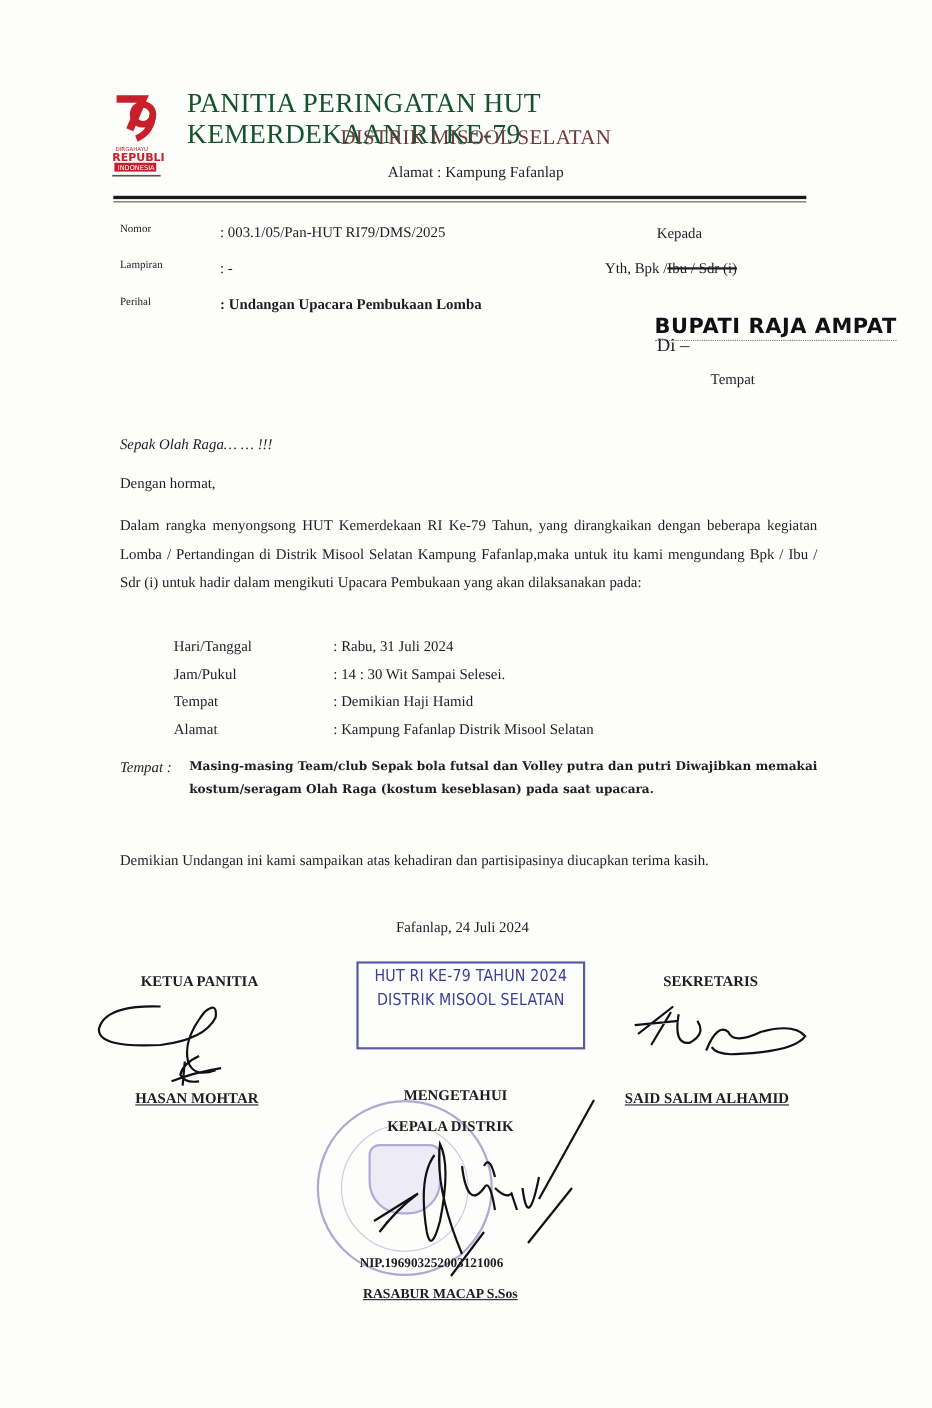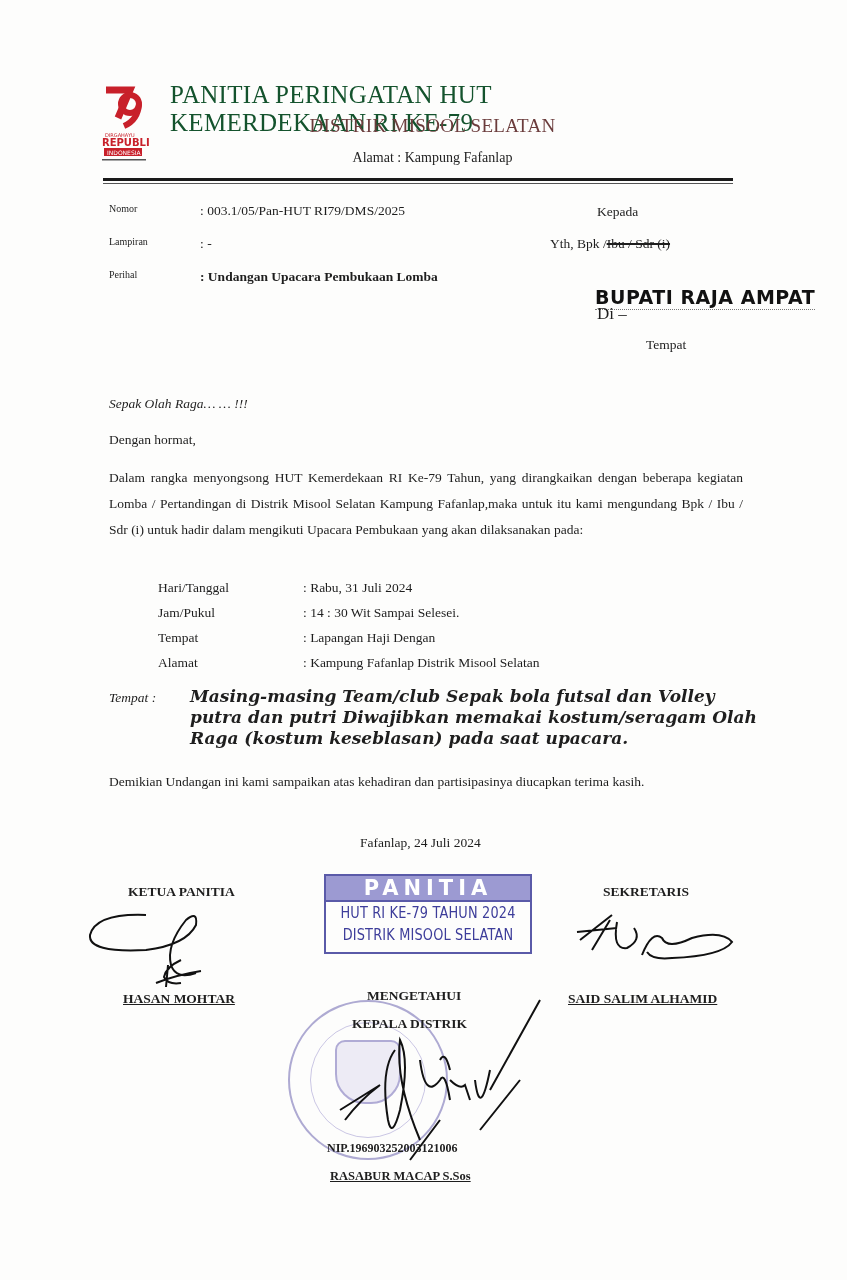--- a/index.html
+++ b/index.html
@@ -28,21 +28,21 @@
 
     
     .salam { left: 109px; top: 396px; font-style: italic; font-size: 13.5px; }
     .hormat { left: 109px; top: 432px; font-size: 13.5px; }
     .para { left: 109px; top: 465px; width: 634px; font-size: 13.5px; line-height: 26px; text-align: justify; text-align-last: left; }
 
     .detail-row { left: 158px; font-size: 13.5px; }
     .detail-val { left: 303px; font-size: 13.5px; }
 
     .catatan-label { left: 109px; top: 690px; font-style: italic; font-size: 13.5px; }
-    .catatan-text { left: 172px; top: 686px; width: 575px; font-family: "DejaVu Serif", serif; font-style: italic; font-weight: bold; font-size: 17px; line-height: 21px; margin-left: 18px; }
+    .catatan-text { left: 172px; top: 686px; width: 575px; font-family: "DejaVu Serif", serif; font-weight: bold; font-size: 11px; line-height: 21px; }
 
     .penutup { left: 109px; top: 774px; font-size: 13.5px; }
     .kota-tgl { left: 360px; top: 835px; font-size: 13.5px; }
 
     
     .sig-title { font-weight: bold; font-size: 13.5px; }
     .sig-name { font-weight: bold; font-size: 13.5px; text-decoration: underline; }
 
     .stamp { left: 324px; top: 874px; width: 208px; height: 80px; border: 2px solid #5a5aa8; color: #3d3d9a; text-align: center; font-family: "DejaVu Sans", sans-serif; }
     .stamp-top { background: #9c9ad2; color: #fff; font-weight: bold; font-size: 21px; letter-spacing: 5px; line-height: 24px; border-bottom: 2px solid #5a5aa8; }
@@ -92,39 +92,38 @@
 
 <div class="abs salam">Sepak Olah Raga… … !!!</div>
 <div class="abs hormat">Dengan hormat,</div>
 <div class="abs para">Dalam rangka menyongsong HUT Kemerdekaan RI Ke-79 Tahun, yang dirangkaikan dengan beberapa kegiatan Lomba / Pertandingan di Distrik Misool Selatan Kampung Fafanlap,maka untuk itu kami mengundang Bpk / Ibu / Sdr (i) untuk hadir dalam mengikuti Upacara Pembukaan yang akan dilaksanakan pada:</div>
 
 <div class="abs detail-row" style="top:580px">Hari/Tanggal</div>
 <div class="abs detail-val" style="top:580px">: Rabu, 31 Juli 2024</div>
 <div class="abs detail-row" style="top:605px">Jam/Pukul</div>
 <div class="abs detail-val" style="top:605px">: 14 : 30 Wit  Sampai Selesei.</div>
 <div class="abs detail-row" style="top:630px">Tempat</div>
-<div class="abs detail-val" style="top:630px">: Lapangan Haji Dengan</div>
+<div class="abs detail-val" style="top:630px">: Demikian Haji Hamid</div>
 <div class="abs detail-row" style="top:655px">Alamat</div>
 <div class="abs detail-val" style="top:655px">: Kampung Fafanlap Distrik Misool Selatan</div>
 
 <div class="abs catatan-label">Tempat :</div>
 <div class="abs catatan-text">Masing-masing Team/club Sepak bola futsal dan Volley putra dan putri Diwajibkan memakai kostum/seragam Olah Raga (kostum keseblasan) pada saat upacara.</div>
 
 <div class="abs penutup">Demikian Undangan ini kami sampaikan atas kehadiran dan partisipasinya diucapkan terima kasih.</div>
 
 <div class="abs kota-tgl">Fafanlap, 24 Juli 2024</div>
 
 <div class="abs sig-title" style="left:128px; top:884px;">KETUA PANITIA</div>
 <svg class="sigsvg" style="left:86px; top:905px;" width="140" height="85" viewBox="0 0 140 85">
   <path d="M60 10 Q10 8 4 30 Q2 48 60 45 Q100 40 110 20 Q112 5 100 15 Q80 40 85 60 Q90 75 110 68 M95 55 Q80 62 78 72 Q82 80 95 78 M70 78 Q90 70 115 66 M80 82 L82 60" fill="none" stroke="#111" stroke-width="2"></path>
 </svg>
 <div class="abs sig-name" style="left:123px; top:991px;">HASAN MOHTAR</div>
 
 <div class="abs stamp">
-  <div class="stamp-top">PANITIA</div>
   <div class="stamp-line">HUT RI KE-79 TAHUN 2024</div>
   <div class="stamp-line">DISTRIK MISOOL SELATAN</div>
 </div>
 
 <div class="abs sig-title" style="left:603px; top:884px;">SEKRETARIS</div>
 <svg class="sigsvg" style="left:572px; top:910px;" width="170" height="60" viewBox="0 0 170 60">
   <path d="M8 30 L40 5 M20 40 L38 10 M5 22 L45 18 M45 12 Q40 40 55 38 Q70 30 62 18 M70 45 Q80 20 90 28 Q95 40 120 28 Q150 20 160 32 Q150 46 100 48 Q80 50 75 42" fill="none" stroke="#111" stroke-width="2"></path>
 </svg>
 <div class="abs sig-name" style="left:568px; top:991px;">SAID SALIM ALHAMID</div>
 

